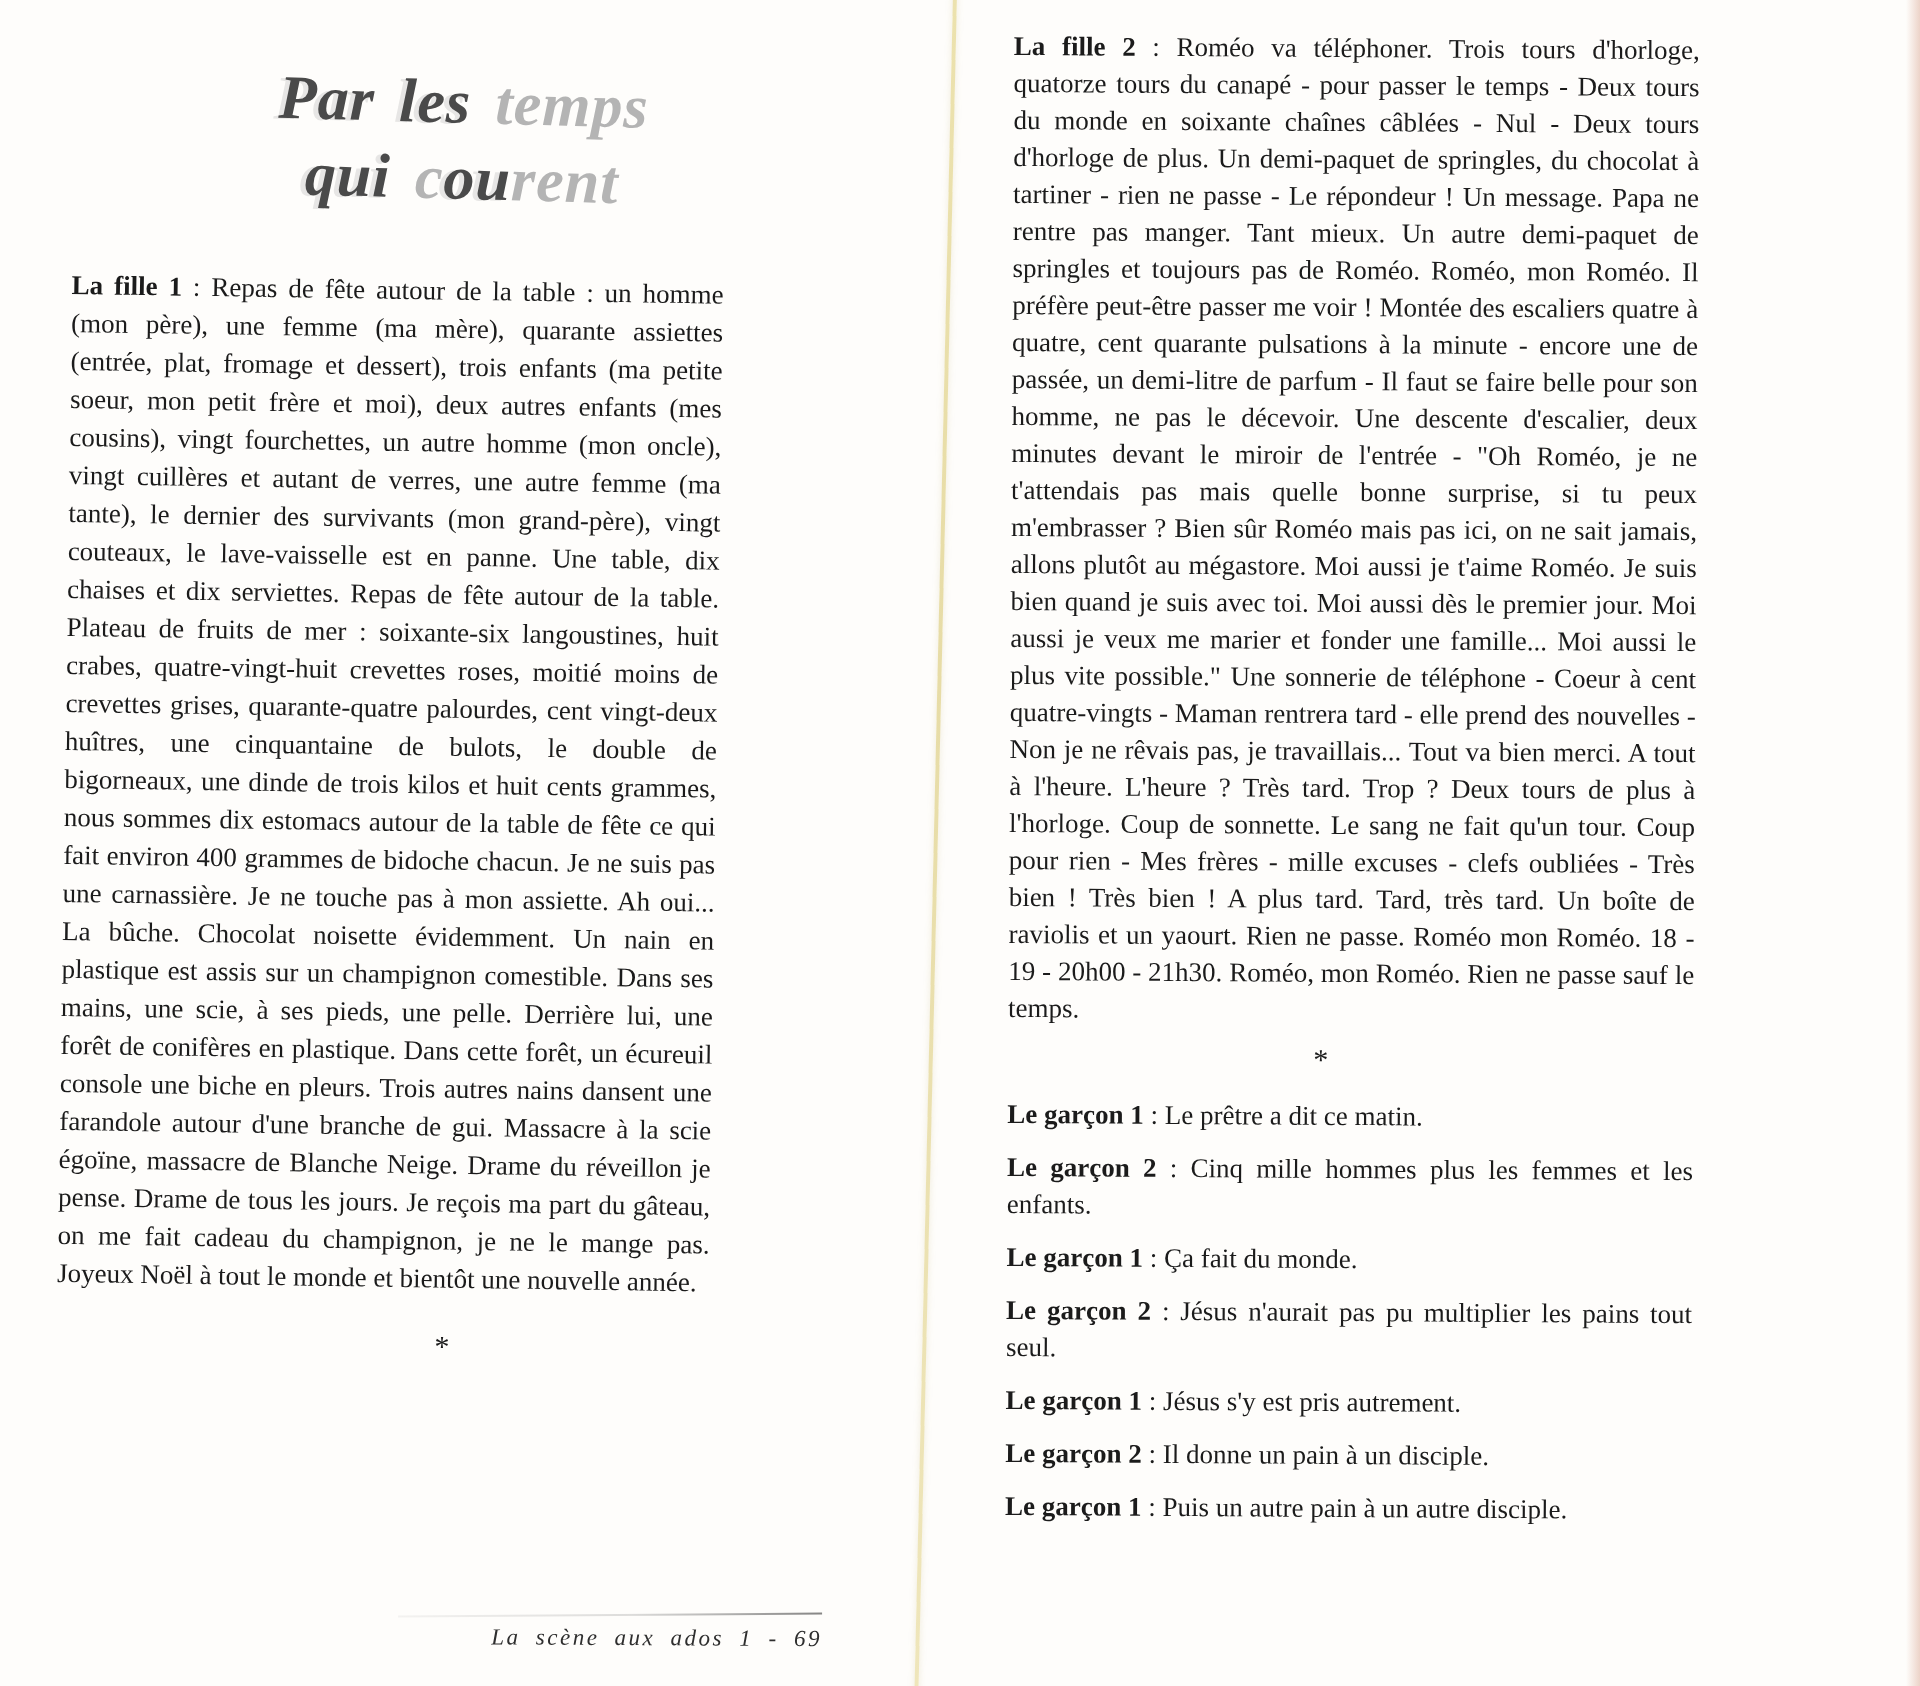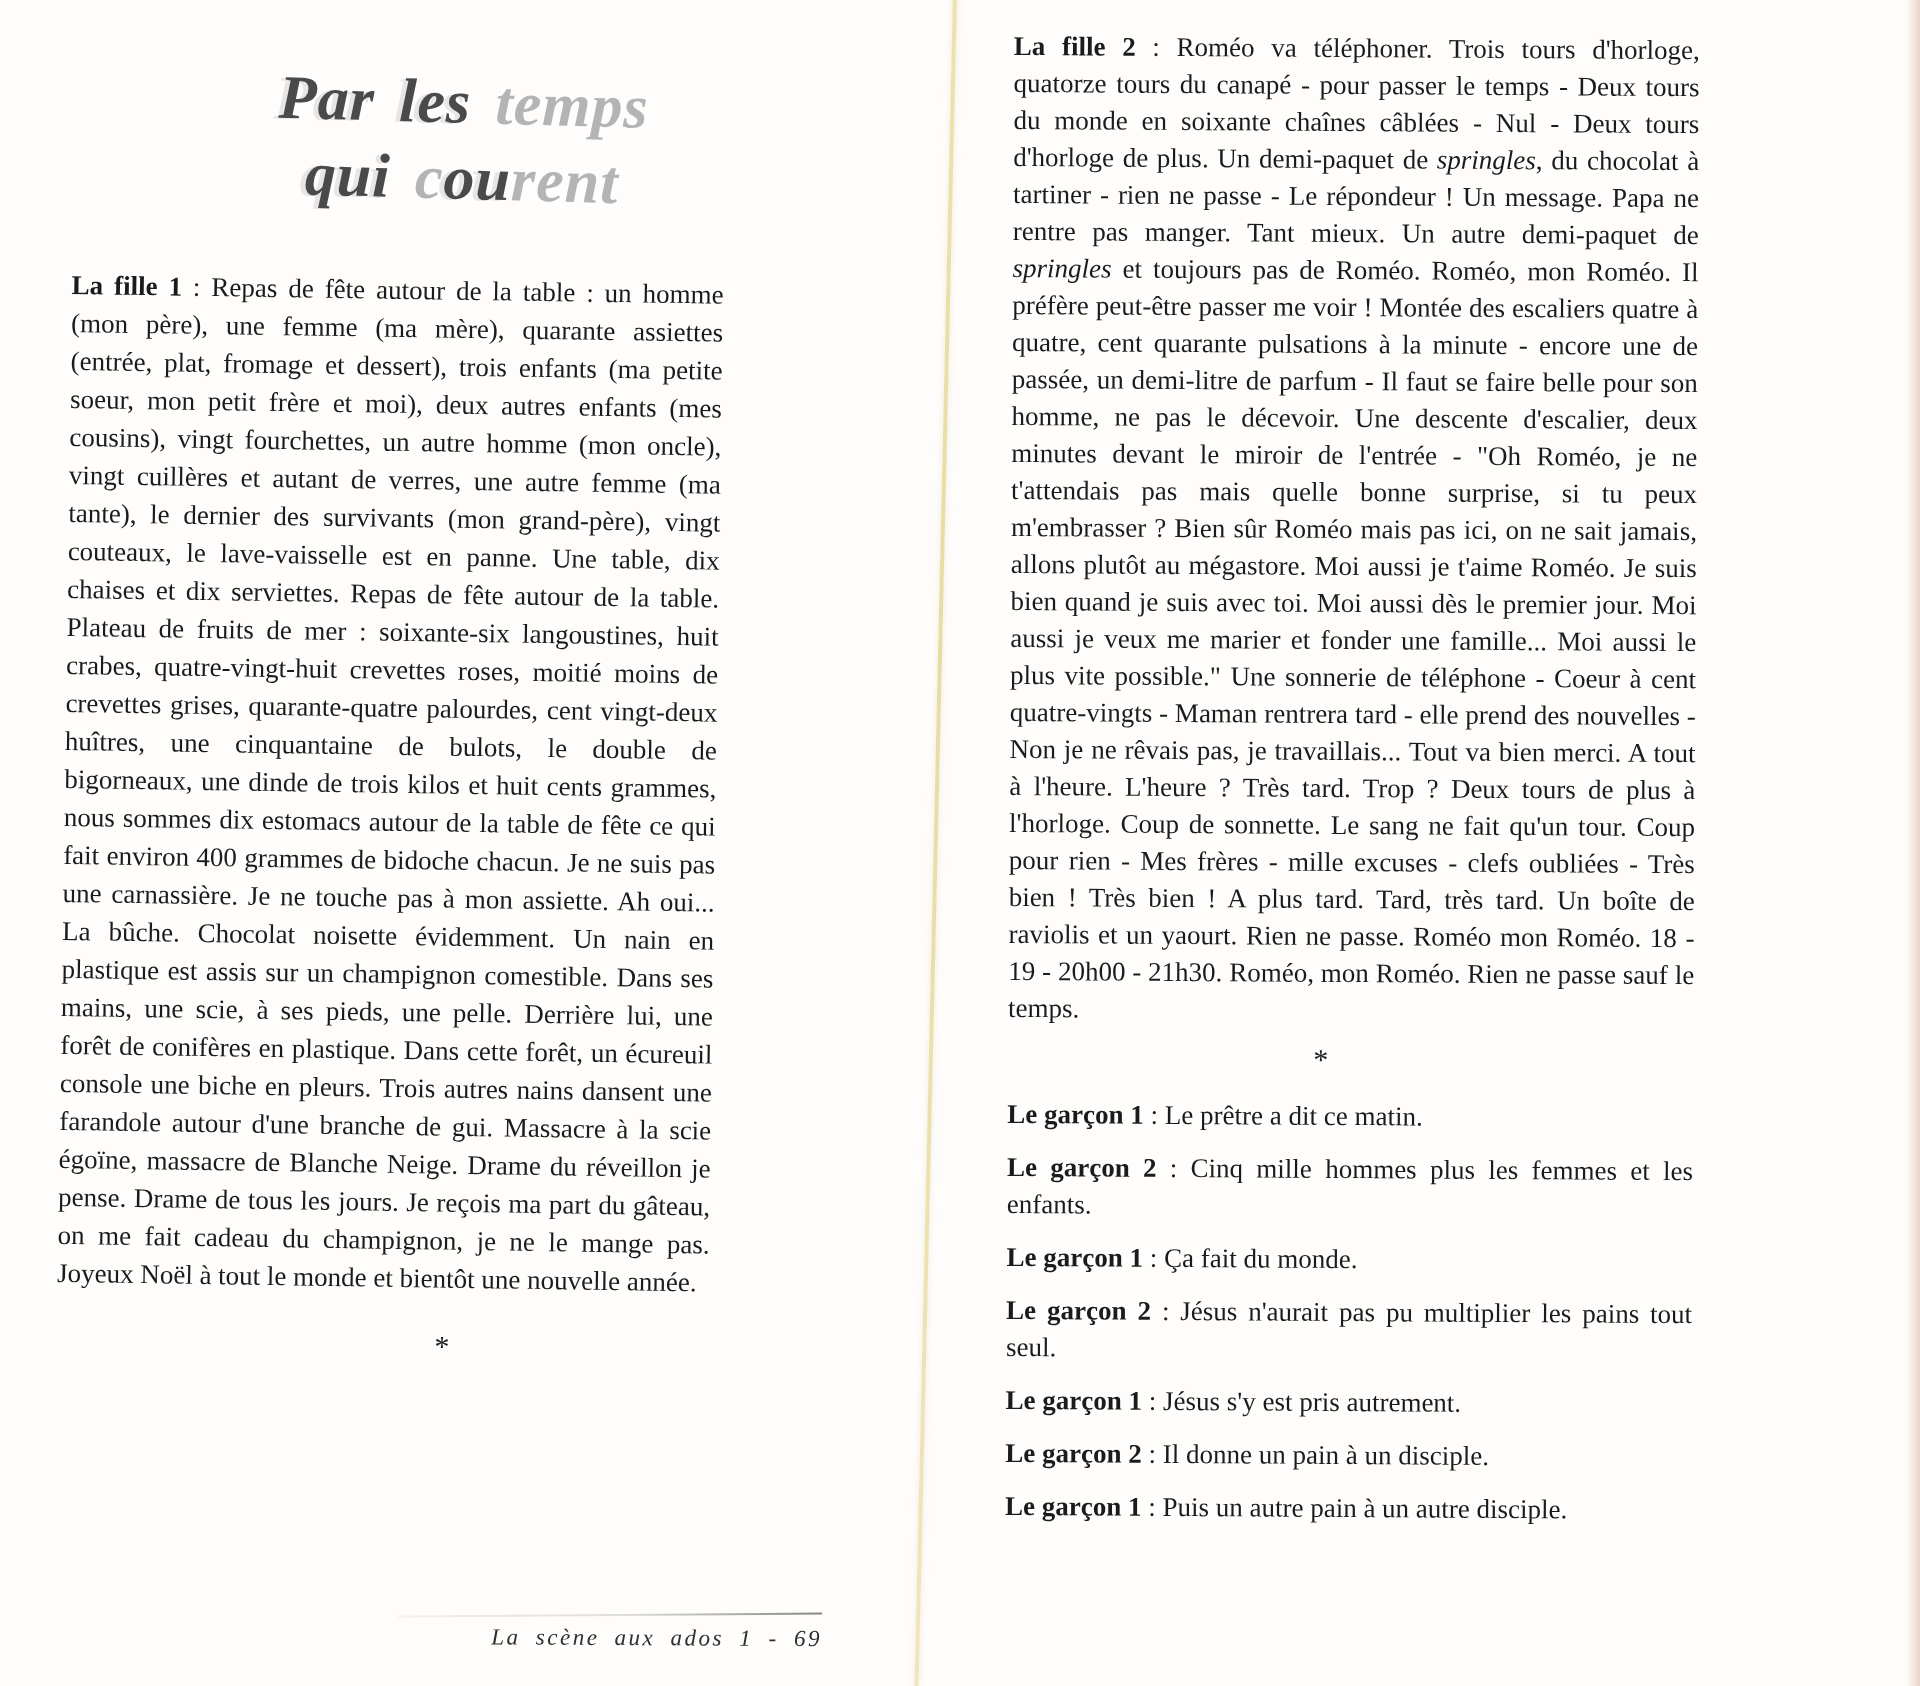--- a/index.html
+++ b/index.html
@@ -32,21 +32,21 @@
     text-align:justify;
     transform:rotate(0.85deg); transform-origin:left top;
   }
   #right-col {
     left:1014px; top:28px; width:686px;
     font-size:27px; line-height:37px;
     transform:rotate(0.35deg); transform-origin:left top;
   }
   .speech { text-align:justify; margin:0; }
   .spk { font-weight:bold; }
-  .ital { font-style:italic; }
+  .ital { }
   .ast { text-align:center; font-size:30px; }
   #left-ast { margin-top:30px; padding-left:120px; }
   #right-ast { margin-top:12px; margin-bottom:20px; padding-right:60px; }
   .dia { margin:0 0 16px 0; text-align:justify; }
 
   
   #footer { left:398px; top:1614px; width:424px; transform:rotate(0.3deg); }
   #footer .rule {
     height:2px;
     background:linear-gradient(to right, rgba(70,70,70,0.06), rgba(70,70,70,0.18) 55%, rgba(35,35,35,0.55));

